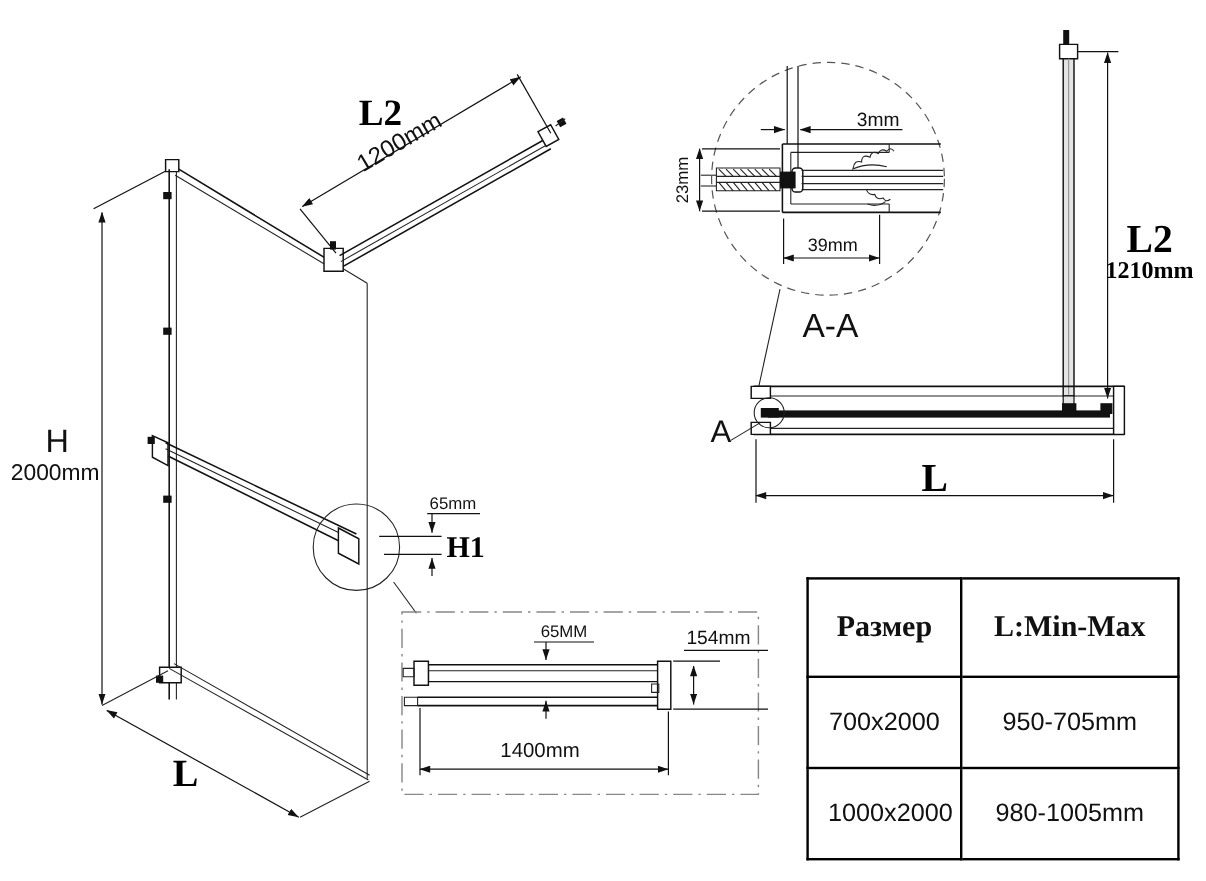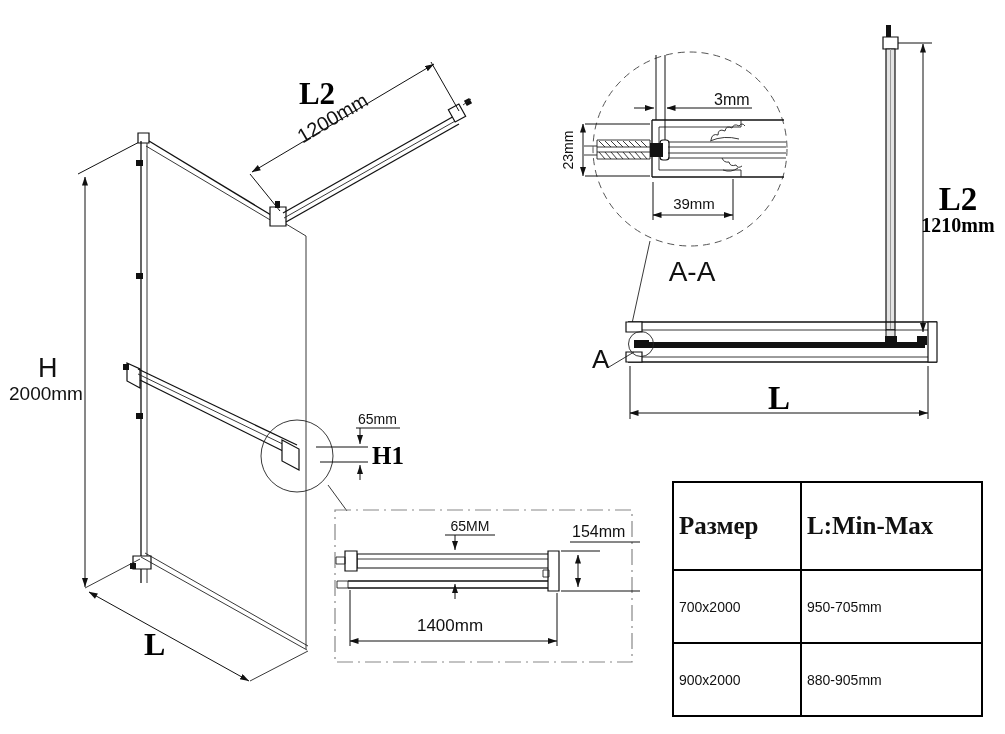--- a/index.html
+++ b/index.html
@@ -10,26 +10,26 @@
   .out{stroke:#111;stroke-width:1.3;fill:none;}
   .thin{stroke:#222;stroke-width:0.9;fill:none;}
   .dim{stroke:#111;stroke-width:1;fill:none;}
   .fillw{fill:#fff;stroke:#111;stroke-width:1.2;}
   .blk{fill:#111;stroke:none;}
   .dtxt{font-family:"Liberation Sans",sans-serif;fill:#111;}
   .sbold{font-family:"Liberation Serif",serif;font-weight:bold;fill:#000;}
   
   #size-table{position:absolute;left:672px;top:481px;width:309px;height:236px;
               border-collapse:collapse;table-layout:fixed;background:#fff;}
-  #size-table td{border:2px solid #000;vertical-align:middle;padding:5px;}
+  #size-table td{border:2px solid #000;text-align:center;vertical-align:middle;padding:16px;}
   #size-table col.c1{width:128px;} #size-table col.c2{width:181px;}
   #size-table tr{height:33px;}
   #size-table tr.hdr{height:37px;}
   #size-table tr.hdr td{font-family:"Liberation Serif",serif;font-weight:bold;font-size:25px;}
-  #size-table td{font-family:"Liberation Sans",sans-serif;font-size:14px;color:#111;}
+  #size-table td{font-family:"Liberation Sans",sans-serif;font-size:21px;color:#111;}
 </style>
 </head>
 <body>
 
 <div id="stage">
 <svg width="1005" height="734" viewBox="0 0 1005 734">
   <defs>
     <marker id="ae" markerWidth="10" markerHeight="8" refX="9" refY="3" orient="auto" markerUnits="userSpaceOnUse">
       <path d="M0,0 L9,3 L0,6 Z" fill="#111"></path>
     </marker>
@@ -228,18 +228,18 @@
   <tbody>
         <tr class="hdr">
     <td>Размер</td>
     <td>L:Min-Max</td>
   </tr>
   <tr>
     <td>700x2000</td>
     <td>950-705mm</td>
   </tr>
   <tr>
-    <td>900x2000</td>
-    <td>880-905mm</td>
+    <td>1000x2000</td>
+    <td>980-1005mm</td>
   </tr>
 </tbody>
     </table>
 </div>
 
 </body></html>

